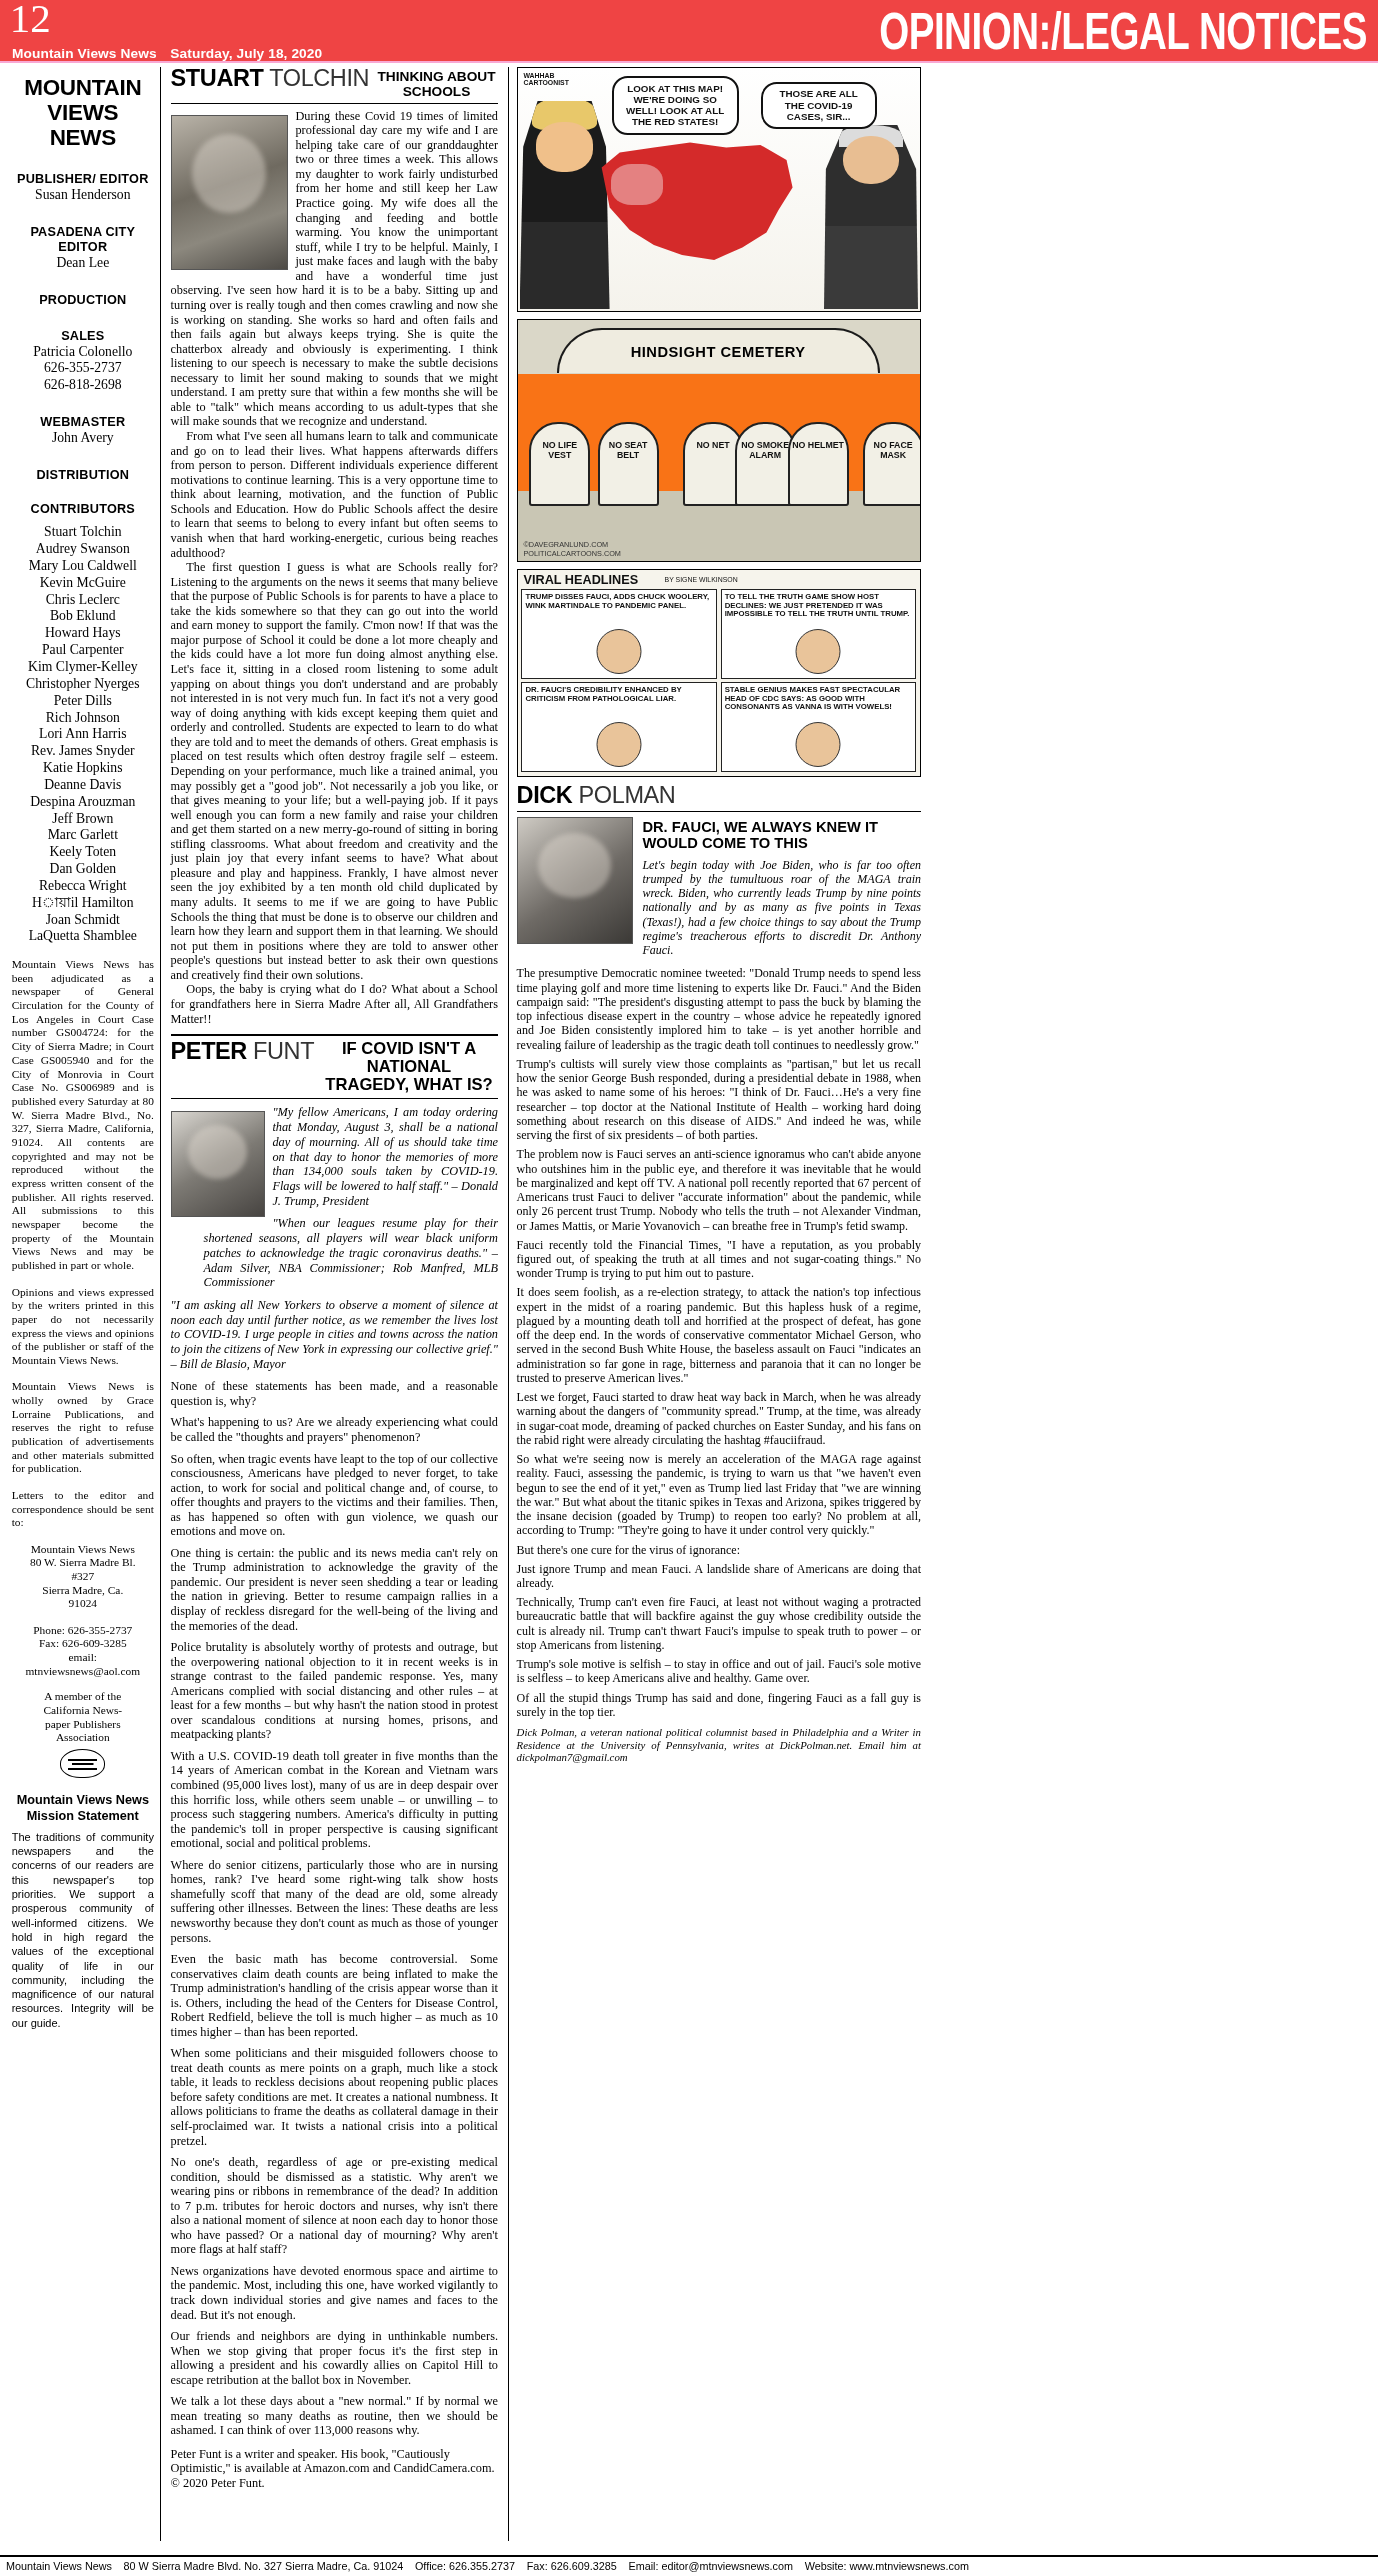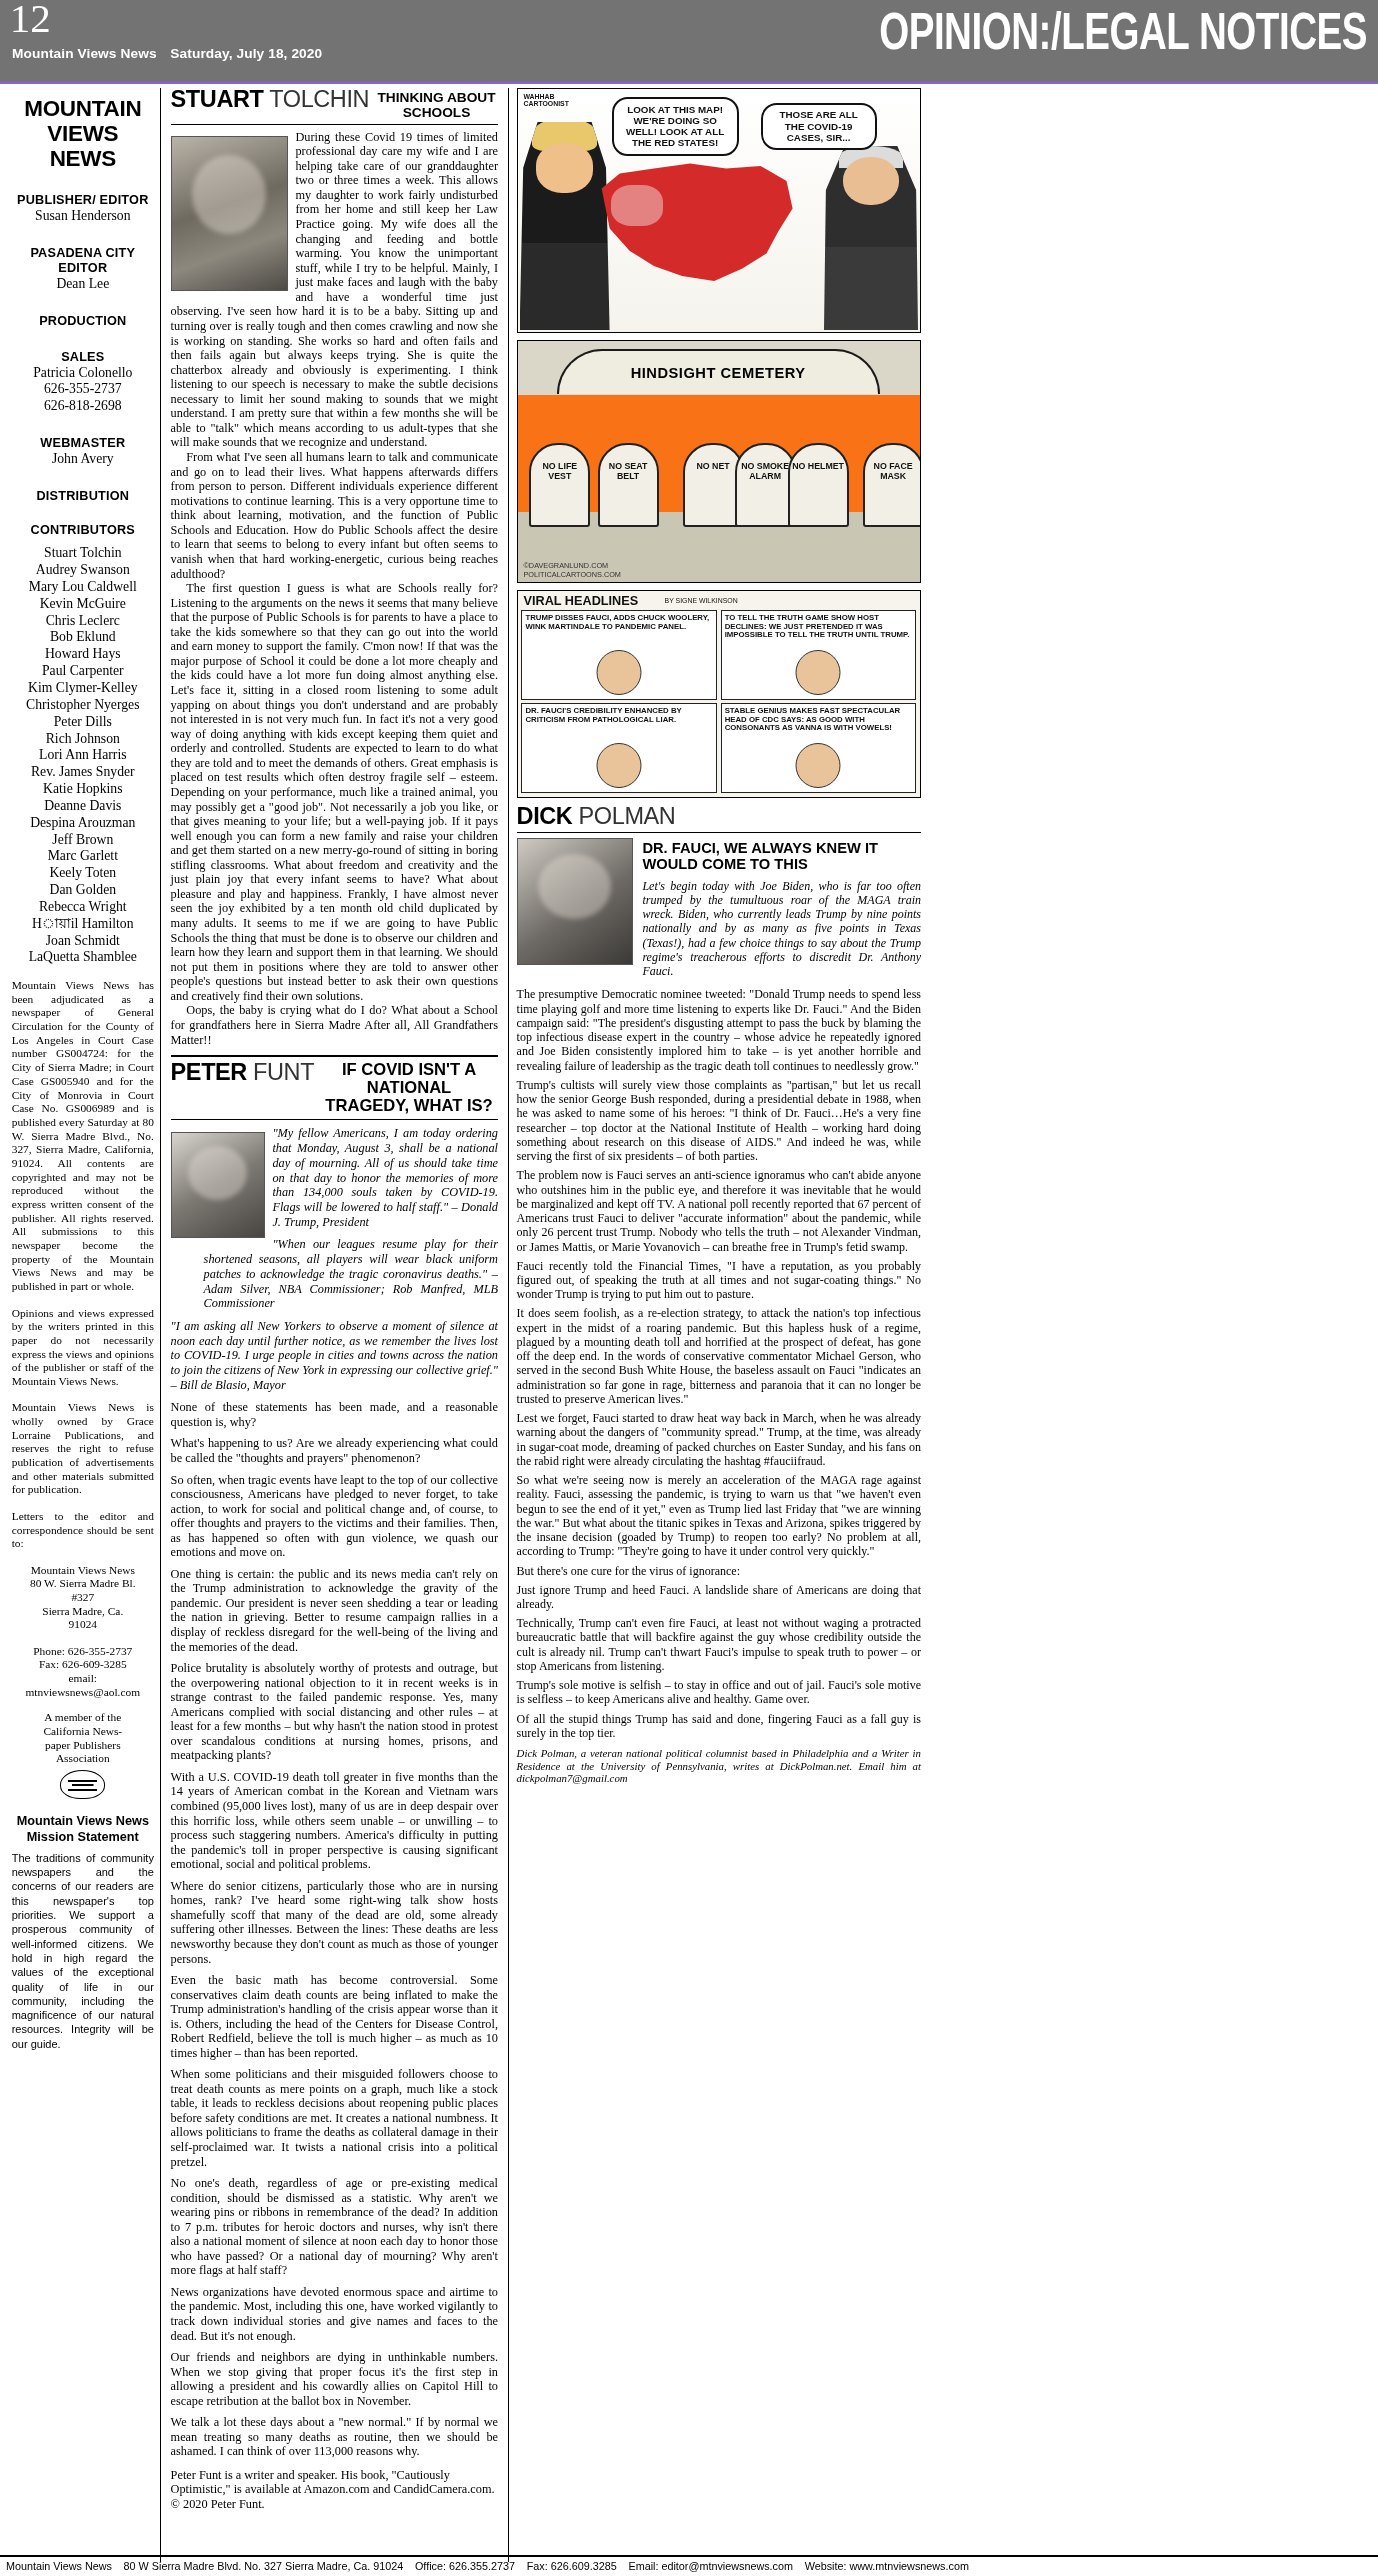--- a/index.html
+++ b/index.html
@@ -9,24 +9,24 @@
     background:#ffffff;
     font-family:"Liberation Serif", serif;
     color:#000;
     position:relative;
     overflow:hidden;
   }
 
   
   .topbar {
     position:relative;
-    height:84px;
-    background:#737373;
+    height:63px;
+    background:#ef4444;
     color:#fff;
-    border-bottom:2px solid #8b5cf6;
+    border-bottom:2px solid #f9a8d4;
   }
   .topbar .pagenum {
     position:absolute; left:9.8px; top:-2px;
     font-family:"Liberation Serif", serif;
     font-size:41px; line-height:1;
     font-weight:400;
     color:#fff;
   }
   .topbar .dateline {
     position:absolute; left:12px; top:46px;
@@ -598,21 +598,21 @@
 
     <div class="polman-body" style="margin-top:3.9px">
       <p>The presumptive Democratic nominee tweeted: "Donald Trump needs to spend less time playing golf and more time listening to experts like Dr. Fauci." And the Biden campaign said: "The president's disgusting attempt to pass the buck by blaming the top infectious disease expert in the country – whose advice he repeatedly ignored and Joe Biden consistently implored him to take – is yet another horrible and revealing failure of leadership as the tragic death toll continues to needlessly grow."</p>
       <p>Trump's cultists will surely view those complaints as "partisan," but let us recall how the senior George Bush responded, during a presidential debate in 1988, when he was asked to name some of his heroes: "I think of Dr. Fauci…He's a very fine researcher – top doctor at the National Institute of Health – working hard doing something about research on this disease of AIDS." And indeed he was, while serving the first of six presidents – of both parties.</p>
       <p>The problem now is Fauci serves an anti-science ignoramus who can't abide anyone who outshines him in the public eye, and therefore it was inevitable that he would be marginalized and kept off TV. A national poll recently reported that 67 percent of Americans trust Fauci to deliver "accurate information" about the pandemic, while only 26 percent trust Trump. Nobody who tells the truth – not Alexander Vindman, or James Mattis, or Marie Yovanovich – can breathe free in Trump's fetid swamp.</p>
       <p>Fauci recently told the Financial Times, "I have a reputation, as you probably figured out, of speaking the truth at all times and not sugar-coating things." No wonder Trump is trying to put him out to pasture.</p>
       <p>It does seem foolish, as a re-election strategy, to attack the nation's top infectious expert in the midst of a roaring pandemic. But this hapless husk of a regime, plagued by a mounting death toll and horrified at the prospect of defeat, has gone off the deep end. In the words of conservative commentator Michael Gerson, who served in the second Bush White House, the baseless assault on Fauci "indicates an administration so far gone in rage, bitterness and paranoia that it can no longer be trusted to preserve American lives."</p>
       <p>Lest we forget, Fauci started to draw heat way back in March, when he was already warning about the dangers of "community spread." Trump, at the time, was already in sugar-coat mode, dreaming of packed churches on Easter Sunday, and his fans on the rabid right were already circulating the hashtag #fauciifraud.</p>
       <p>So what we're seeing now is merely an acceleration of the MAGA rage against reality. Fauci, assessing the pandemic, is trying to warn us that "we haven't even begun to see the end of it yet," even as Trump lied last Friday that "we are winning the war." But what about the titanic spikes in Texas and Arizona, spikes triggered by the insane decision (goaded by Trump) to reopen too early? No problem at all, according to Trump: "They're going to have it under control very quickly."</p>
       <p>But there's one cure for the virus of ignorance:</p>
-      <p>Just ignore Trump and heed Fauci. A landslide share of Americans are doing that already.</p>
+      <p>Just ignore Trump and mean Fauci. A landslide share of Americans are doing that already.</p>
       <p>Technically, Trump can't even fire Fauci, at least not without waging a protracted bureaucratic battle that will backfire against the guy whose credibility outside the cult is already nil. Trump can't thwart Fauci's impulse to speak truth to power – or stop Americans from listening.</p>
       <p>Trump's sole motive is selfish – to stay in office and out of jail. Fauci's sole motive is selfless – to keep Americans alive and healthy. Game over.</p>
       <p>Of all the stupid things Trump has said and done, fingering Fauci as a fall guy is surely in the top tier.</p>
     </div>
     <div class="polman-bio">Dick Polman, a veteran national political columnist based in Philadelphia and a Writer in Residence at the University of Pennsylvania, writes at DickPolman.net. Email him at dickpolman7@gmail.com</div>
   </div>
 </div>
 
 <div class="footer">
   <span>Mountain Views News</span>

